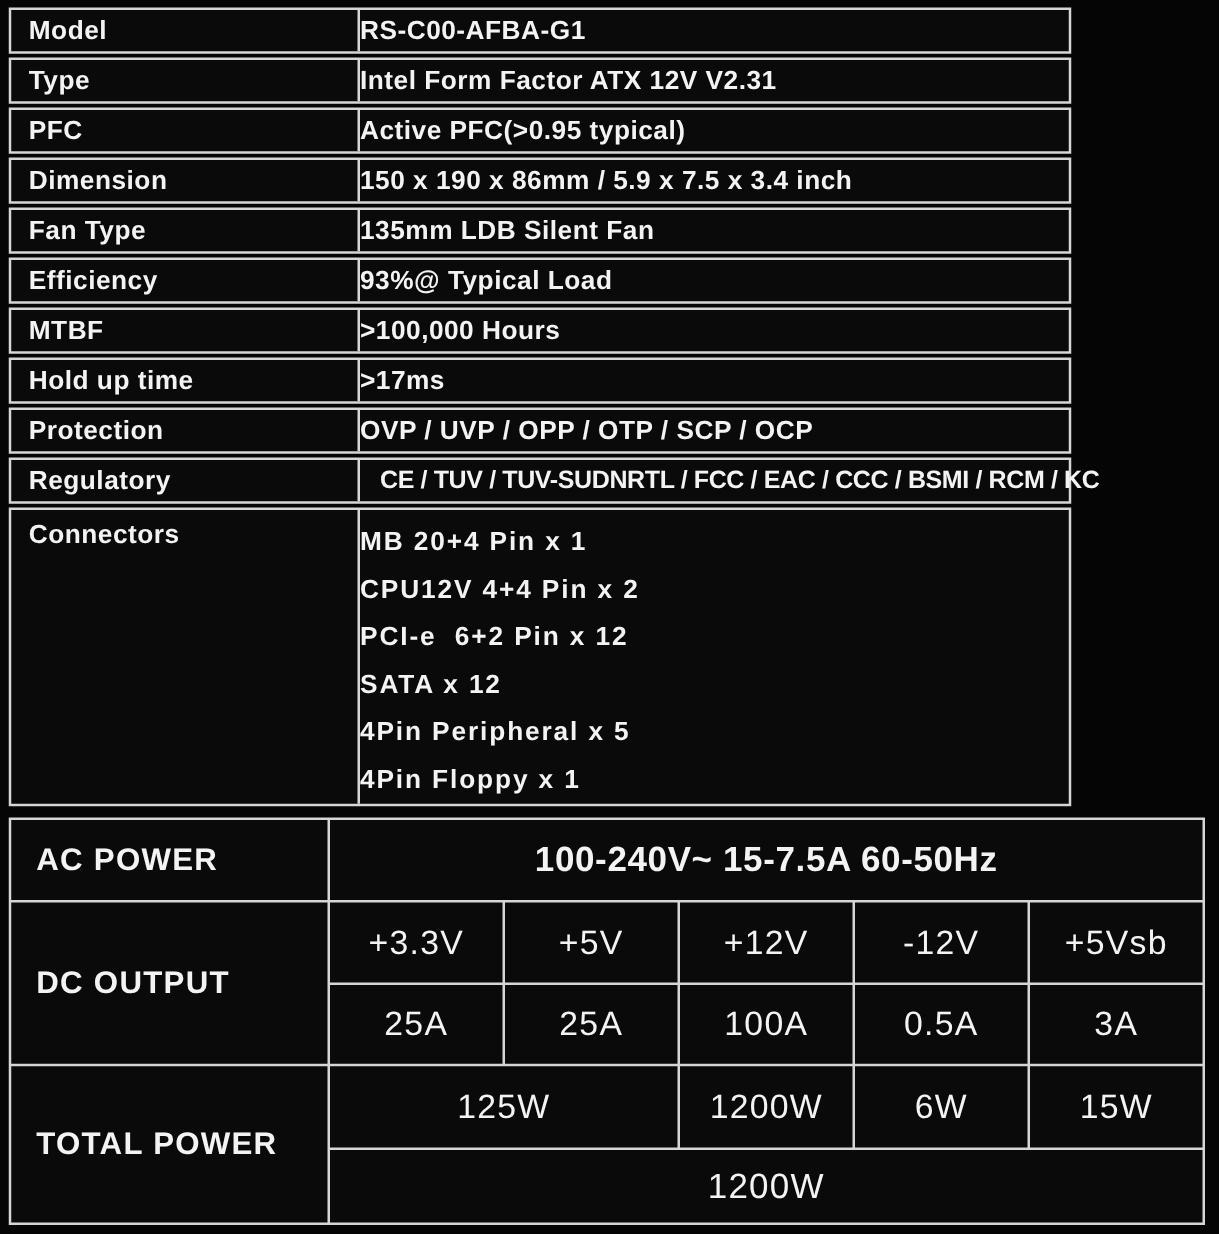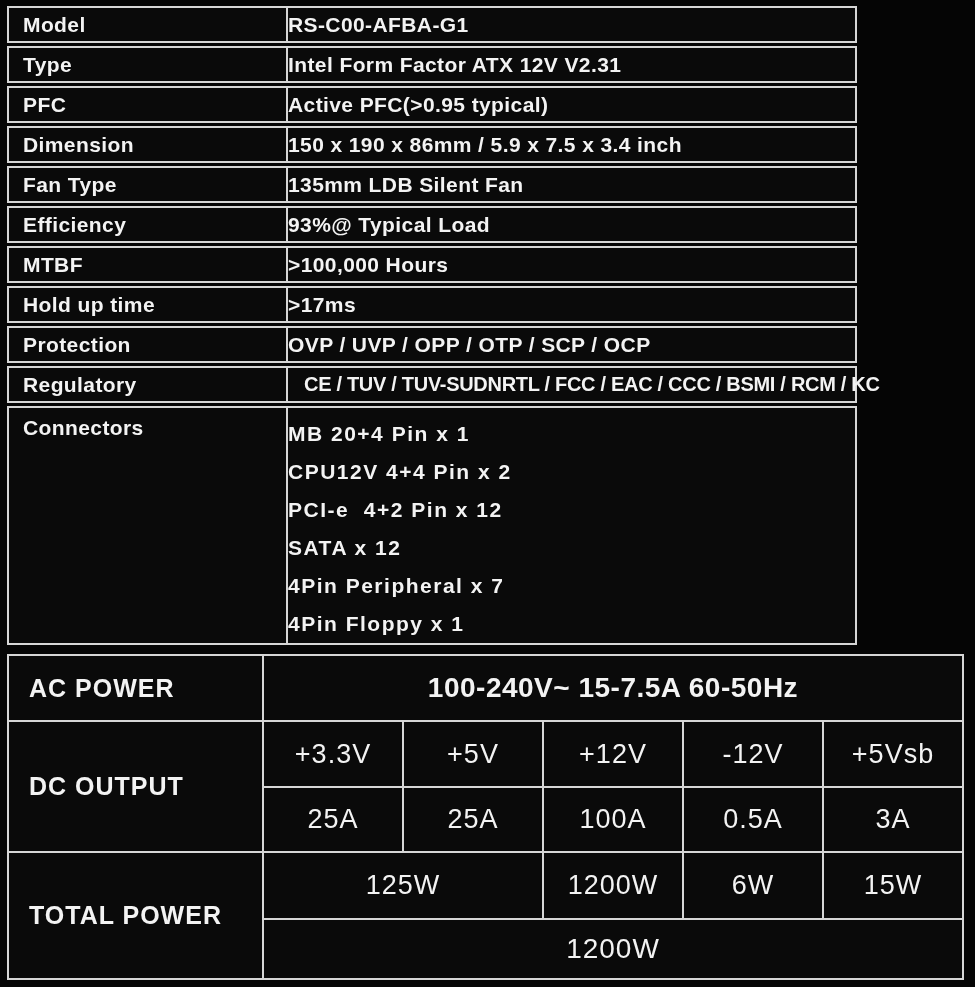--- a/index.html
+++ b/index.html
@@ -127,23 +127,23 @@
     <div class="spec-row">
       <div class="cell label">Regulatory</div>
       <div class="cell value tight">CE / TUV / TUV-SUDNRTL / FCC / EAC / CCC / BSMI / RCM / KC</div>
     </div>
 
     <div class="spec-row connectors">
       <div class="cell label">Connectors</div>
       <div class="cell value">
         <div class="conn-line">MB 20+4 Pin x 1</div>
         <div class="conn-line">CPU12V 4+4 Pin x 2</div>
-        <div class="conn-line">PCI-e  4+2 Pin x 12</div>
+        <div class="conn-line">PCI-e  6+2 Pin x 12</div>
         <div class="conn-line">SATA x 12</div>
-        <div class="conn-line">4Pin Peripheral x 7</div>
+        <div class="conn-line">4Pin Peripheral x 5</div>
         <div class="conn-line">4Pin Floppy x 1</div>
       </div>
     </div>
 
   </section>
 
   <section class="power-table">
 
     <div class="p-cell p-label ac-label">AC POWER</div>
     <div class="p-cell ac-value">100-240V~ 15-7.5A 60-50Hz</div>

